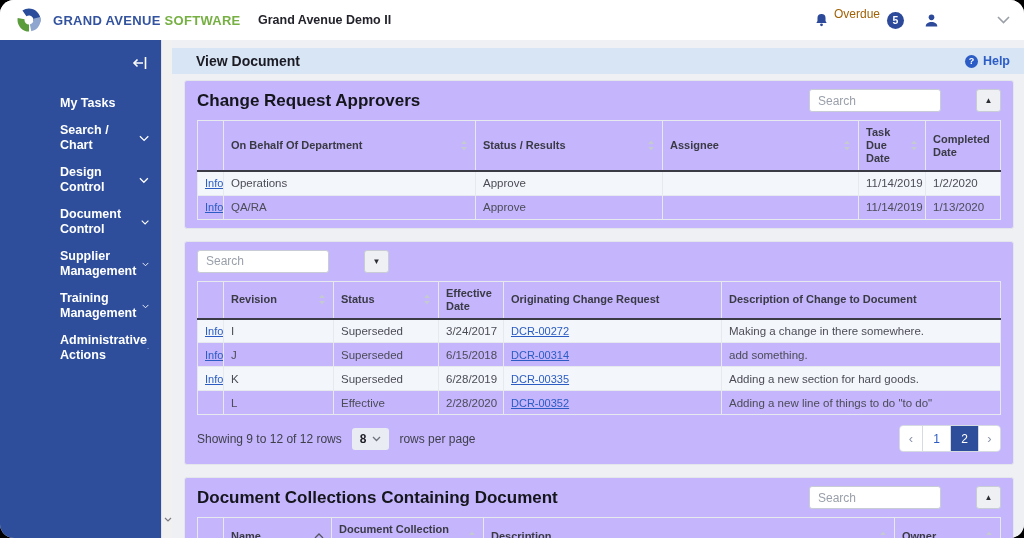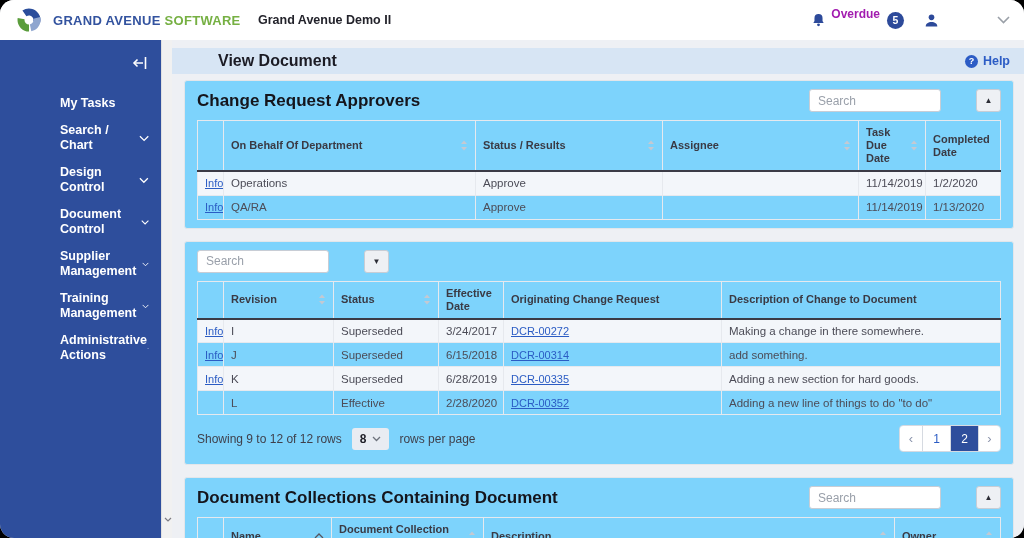--- a/index.html
+++ b/index.html
@@ -11,21 +11,21 @@
   .topbar { position:absolute; top:0; left:0; right:0; height:40px; background:#fff; z-index:10;
             display:flex; align-items:center; }
   .logo { display:flex; align-items:center; margin-left:16px; }
   .logo-text { margin-left:11px; font-size:13px; font-weight:bold; letter-spacing:.3px; white-space:nowrap; }
   .logo-blue { color:#33539f; }
   .logo-green { color:#76b043; }
   .app-title { position:absolute; left:258px; top:0; height:40px; display:flex; align-items:center;
                font-size:12.5px; font-weight:bold; color:#23232b; }
   .hdr-right { position:absolute; right:14px; top:0; height:40px; display:flex; align-items:center; }
   .overdue-wrap { display:flex; align-items:center; cursor:pointer; }
-  .overdue-label { margin:0 7px 12px 5px; font-size:12px; font-weight:bold; color:#a21caf; }
+  .overdue-label { margin:0 7px 12px 5px; font-size:12px; font-weight:normal; color:#a16207; }
   .badge { width:17px; height:17px; border-radius:50%; background:#2d4a9a; color:#fff;
            font-size:10.5px; font-weight:bold; display:flex; align-items:center; justify-content:center; }
   .person { margin-left:20px; cursor:pointer; display:flex; }
   .hdr-chevron { margin-left:58px; display:flex; cursor:pointer; }
 
   
   .sidebar { position:absolute; top:40px; left:0; width:161px; bottom:0; background:#2e4e9c; z-index:5;padding-left:46px; }
   .collapse-arrow { position:absolute; top:16px; right:13px; cursor:pointer; }
   .nav { margin-top:50px; }
   .nav-item { display:flex; align-items:center; justify-content:space-between;
@@ -33,27 +33,27 @@
   .nav-label { color:#fff; font-size:12.5px; font-weight:bold; line-height:15px; }
   .scrollstrip { position:absolute; top:40px; left:161px; width:11px; bottom:0; background:#f1f1f1;
                  border-left:1px solid #e0e0e0; z-index:4; }
   .strip-btn { position:absolute; bottom:12px; left:0; width:11px; height:14px;
                display:flex; align-items:center; justify-content:center; cursor:pointer; }
 
   
   .main { position:absolute; top:40px; left:172px; right:0; bottom:0; background:#eef0f4; overflow:hidden; }
   .pagebar { margin-top:8px; height:26px; background:#d7e5f4; display:flex; align-items:center;
              justify-content:space-between; padding:0 14px 0 24px; }
-  .page-title { font-size:16px; font-weight:bold; color:#1b1b24;margin-left:22px; }
+  .page-title { font-size:14px; font-weight:bold; color:#1b1b24; }
   .help { display:flex; align-items:center; cursor:pointer; }
   .help-circle { width:13px; height:13px; border-radius:50%; background:#2c5cc5; color:#fff;
                  font-size:9px; font-weight:bold; display:flex; align-items:center; justify-content:center; }
   .help-label { margin-left:5px; font-size:12.5px; font-weight:bold; color:#2c5cc5; }
 
-  .card { background:#7dd3fc; border:1px solid #e3e6ea; border-radius:3px;
+  .card { background:#c4b5fd; border:1px solid #e3e6ea; border-radius:3px;
           margin:6px 10px 12px 12px; padding:8px 12px 8px; }
   .card-head { display:flex; align-items:center; justify-content:space-between; padding:0 0 8px; }
   .card-title { font-size:17px; font-weight:bold; color:#15151c; }
   .card-controls { display:flex; align-items:center;gap:27px; }
   .search { width:132px; height:23px; border:1px solid #c8cdd5; border-radius:3px;
             font-size:12px; padding:0 8px; color:#3a3a44; font-family:"Liberation Sans",sans-serif; }
   .search::placeholder { color:#9aa0aa; }
   .collapse-btn { width:25px; height:23px; margin-left:8px; background:#eef0f4;
                   border:1px solid #c8cdd5; border-radius:3px; font-size:8px; color:#2c2c35;
                   cursor:pointer; display:flex; align-items:center; justify-content:center; }

